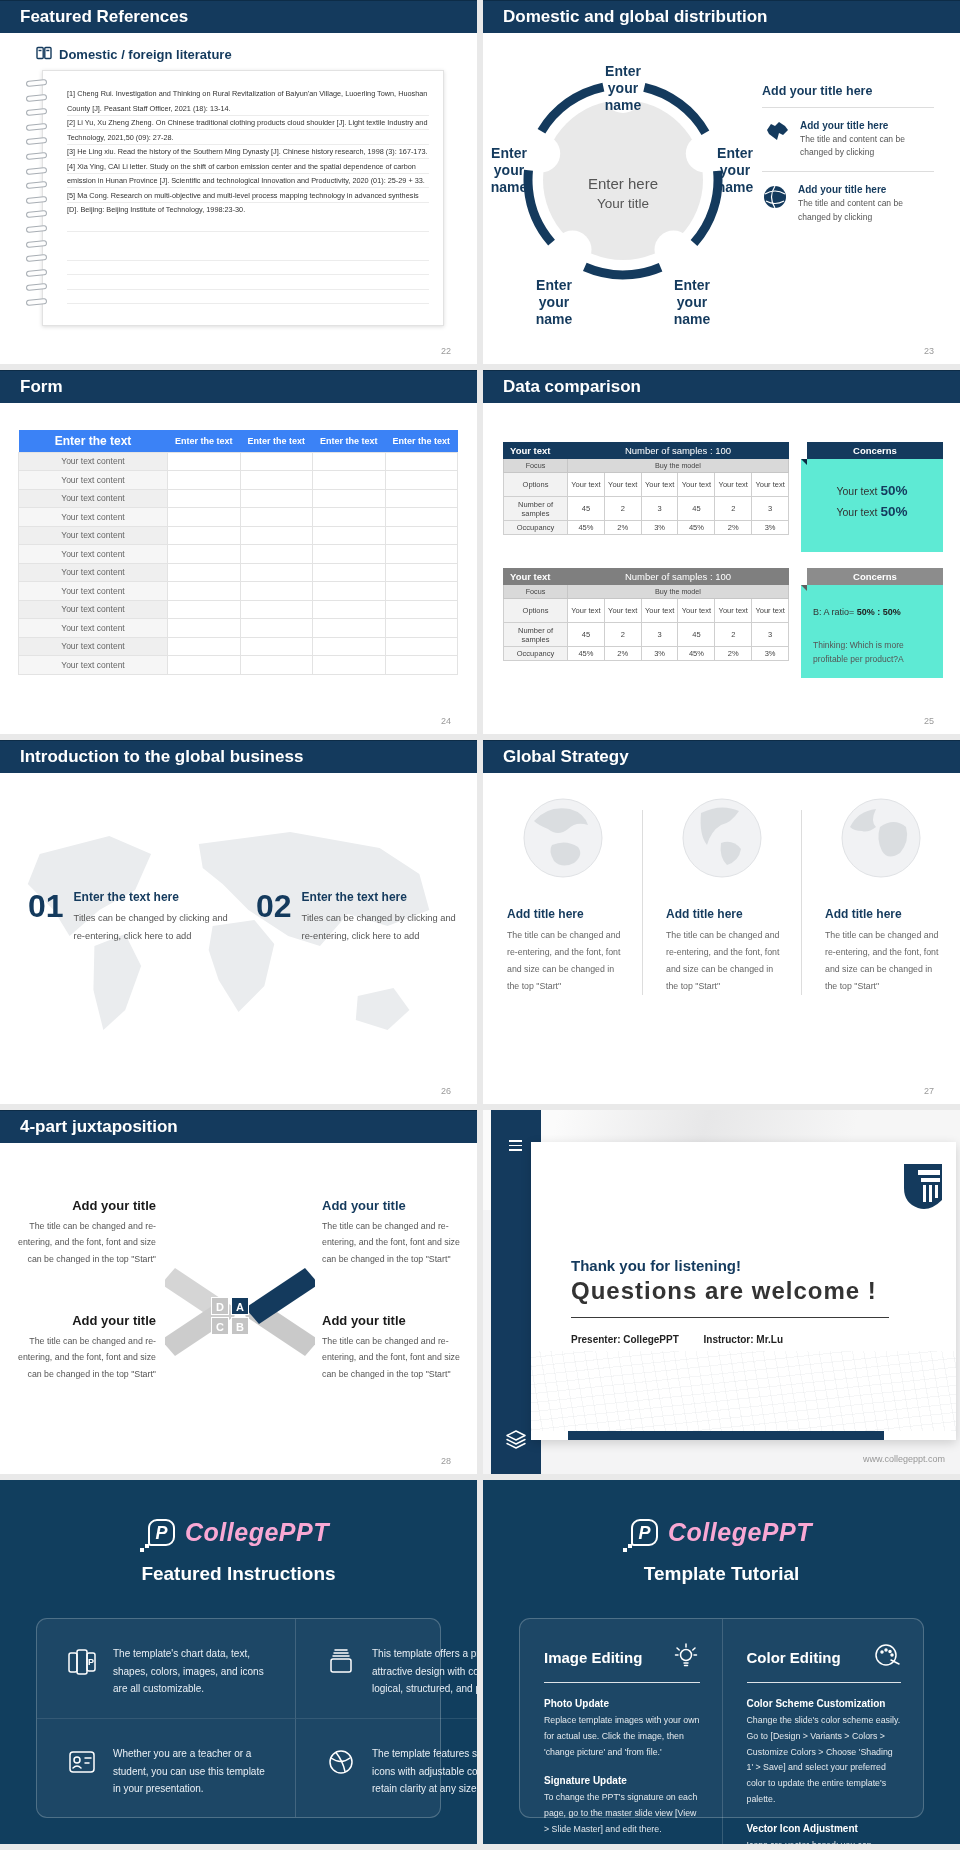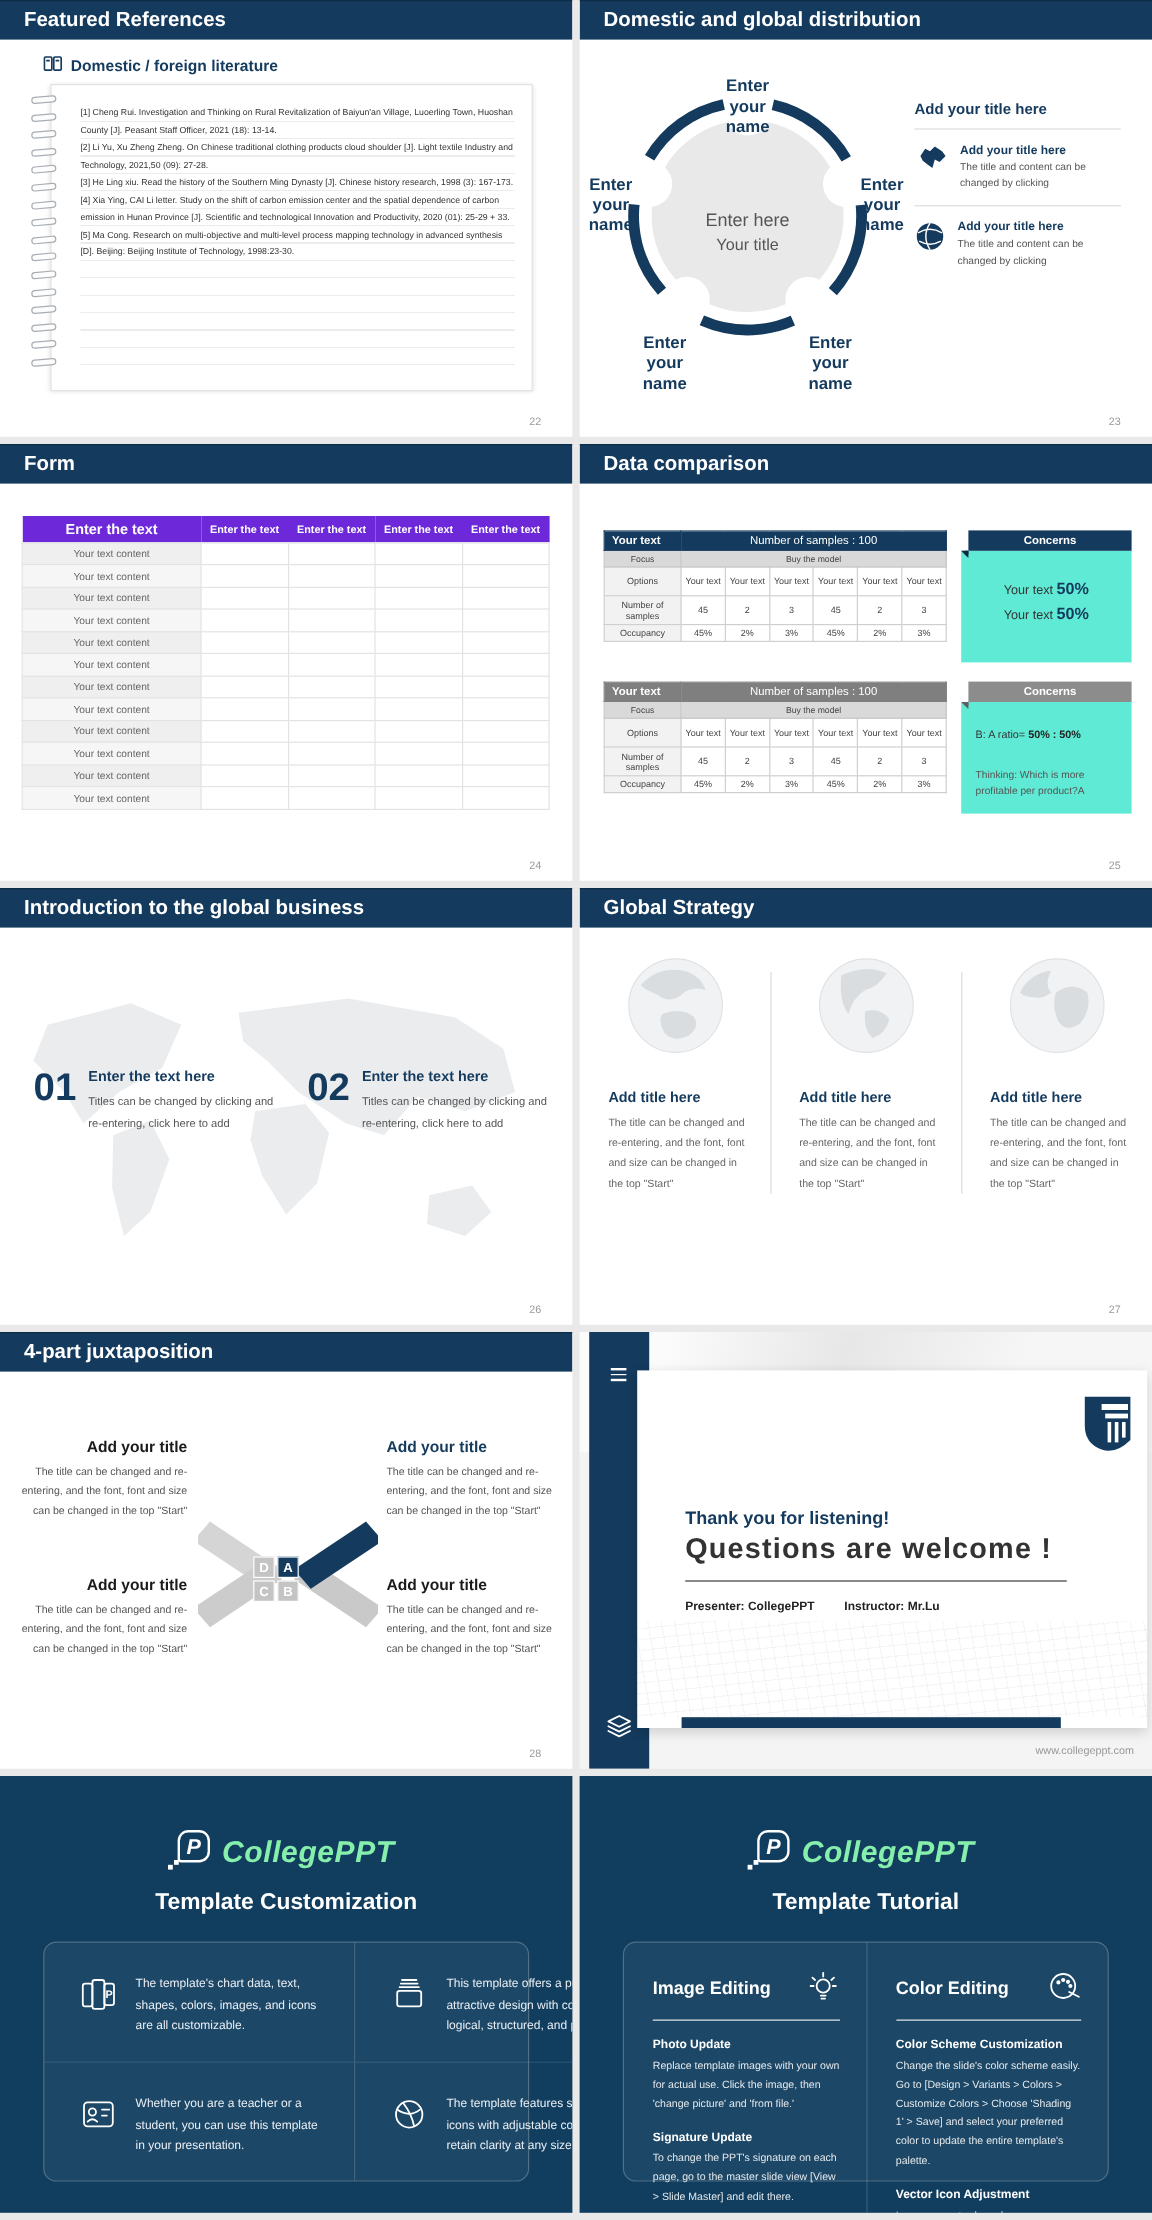--- a/index.html
+++ b/index.html
@@ -39,21 +39,21 @@
   .s23-right { position:absolute; left:279px; top:84px; width:172px; }
   .s23-right .r-title { color:#143a5d; font-size:12.5px; font-weight:bold; }
   .s23-right .r-body  { margin-top:5px; font-size:8.8px; color:#555; line-height:1.8; }
   .s23-divider { border-top:1px solid #ddd; margin:9px 0; }
   .s23-item { display:flex; gap:10px; align-items:flex-start; padding:3px 0; }
   .s23-item .it { font-size:10px; font-weight:bold; color:#143a5d; }
   .s23-item .ib { font-size:8.5px; color:#555; line-height:1.55; margin-top:2px; }
 
   
   .form-table { position:absolute; left:18px; top:60px; width:440px; border-collapse:collapse; table-layout:fixed; }
-  .form-table th { background:#6d28d9; color:#fff; height:22px; font-size:9px; }
+  .form-table th { background:#3b82f6; color:#fff; height:22px; font-size:9px; }
   .form-table th.c1 { width:149px; font-size:12px; }
   .form-table td { border:1px solid #e3e3e3; height:18.5px; background:#fff; }
   .form-table td.c1 { background:#efefef; color:#666; font-size:8.5px; text-align:center; }
   .form-table tr:nth-child(even) td.c1 { background:#f6f6f6; }
 
   
   .dc-table { position:absolute; border-collapse:collapse; width:286px; table-layout:fixed;
               font-size:7.5px; color:#444; }
   .dc-table td { border:1px solid #cfcfcf; text-align:center; padding:2px 1px; background:#fff; }
   .dc-table td.c1 { width:64px; background:#f2f2f2; }
@@ -138,21 +138,21 @@
   .bbar { position:absolute; left:37px; bottom:0; width:316px; height:9px; background:#143a5d; }
   .site { position:absolute; right:15px; bottom:10px; font-size:9px; color:#979797; }
 
   
   .dark { background:#113e5e; }
   .logo-row { display:flex; justify-content:center; align-items:center; gap:10px; margin-top:38px; }
   .logo-mark { position:relative; width:27px; height:27px; border:2.5px solid #fff; border-radius:9px 9px 9px 3px;
                color:#fff; font-weight:800; font-style:italic; font-size:18px; text-align:center; line-height:24px; }
   .logo-mark::after { content:''; position:absolute; left:-5px; bottom:-4px; width:4px; height:4px;
                background:#fff; box-shadow:-5px 4px 0 #fff; }
-  .logo-text { color:#86efac; font-size:25px; font-weight:bold; font-style:italic; letter-spacing:.5px;margin-top:12px; }
+  .logo-text { color:#f9a8d4; font-size:25px; font-weight:bold; font-style:italic; letter-spacing:.5px; }
   .dark-h { text-align:center; color:#fff; font-size:19px; font-weight:bold; margin-top:16px; }
   .panel { position:absolute; left:36px; right:36px; top:138px; bottom:26px;
            background:rgba(255,255,255,.05); border:1px solid rgba(255,255,255,.22); border-radius:11px; }
   .panel30 { display:grid; grid-template-columns:1fr 1fr; grid-template-rows:1fr 1fr; }
   .cell30 { display:flex; gap:14px; padding:26px 20px 10px 28px; }
   .cell30:nth-child(2), .cell30:nth-child(4) { border-left:1px solid rgba(255,255,255,.16); }
   .cell30:nth-child(3), .cell30:nth-child(4) { border-top:1px solid rgba(255,255,255,.10); }
   .cell30 p { color:#e9eff5; font-size:10px; line-height:1.75; width:162px; }
   .icn { flex:none; }
   .panel31 { display:grid; grid-template-columns:1fr 1fr; }
@@ -600,21 +600,21 @@
       <div class="bbar"></div>
     </div>
     <div class="site">www.collegeppt.com</div>
   </div>
 
   <div class="slide dark">
     <div class="logo-row">
       <span class="logo-mark">P</span>
       <span class="logo-text">CollegePPT</span>
     </div>
-    <div class="dark-h">Template Customization</div>
+    <div class="dark-h">Featured Instructions</div>
     <div class="panel panel30">
       <div class="cell30">
         <span class="icn">
           <svg class="white-ic" width="34" height="34" viewBox="0 0 34 34">
             <rect x="4" y="8" width="8" height="19" rx="2"></rect>
               <rect x="12" y="5" width="10" height="24" rx="2"></rect>
             <rect x="22" y="8" width="8" height="18" rx="2"></rect>
             <text x="26" y="20" font-size="9" fill="#fff" stroke="none" text-anchor="middle" font-weight="bold">P</text>
           </svg>
         </span>

